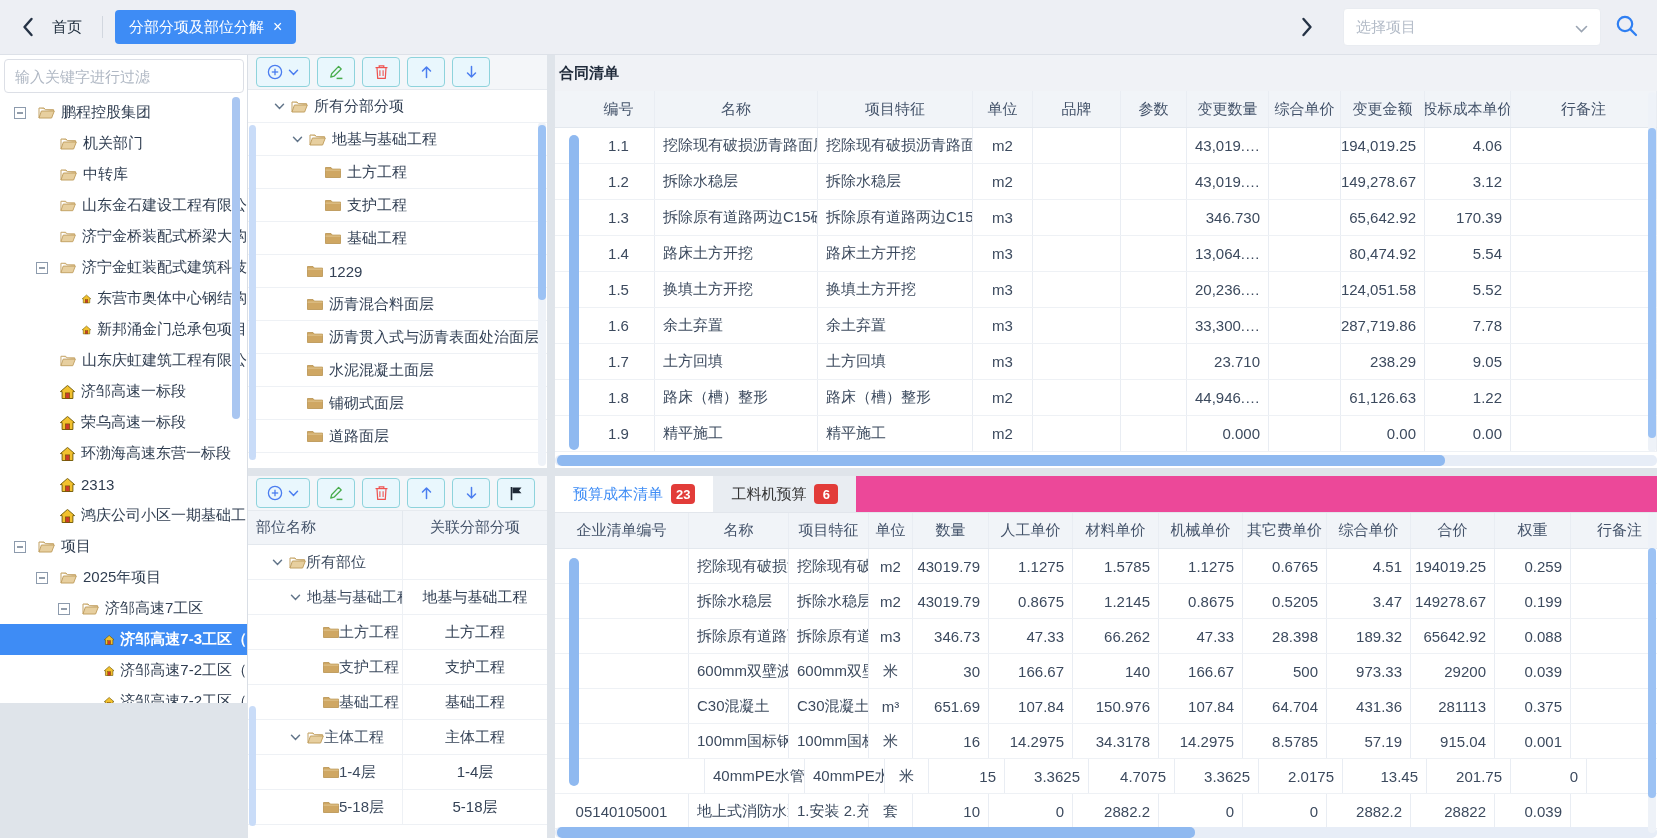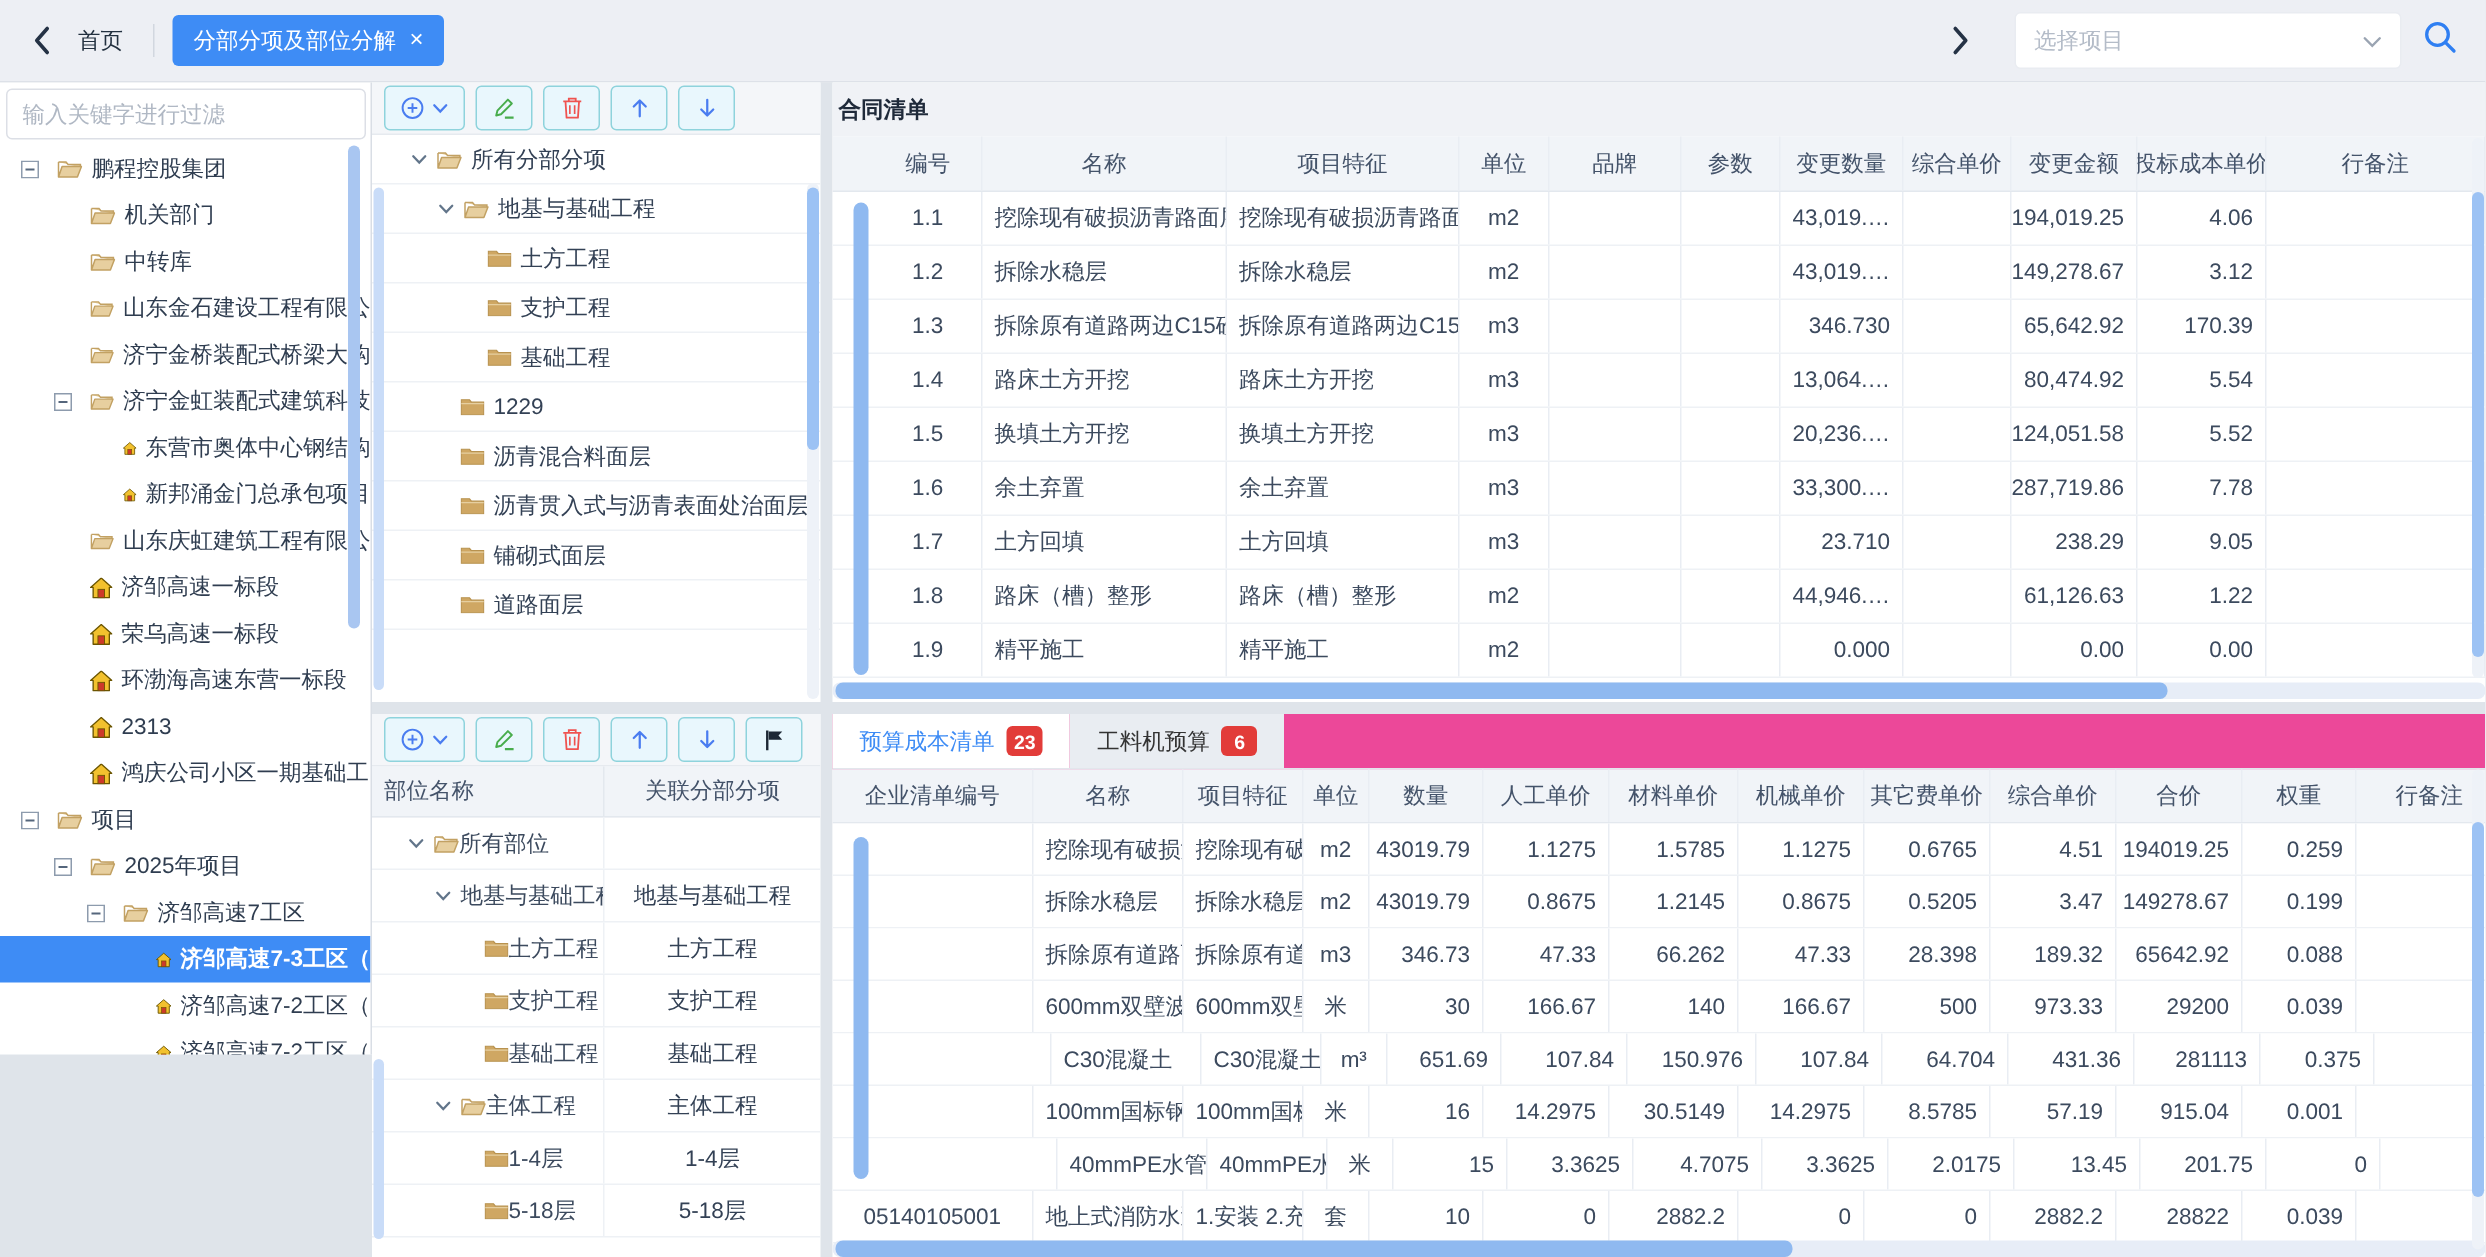--- a/index.html
+++ b/index.html
@@ -458,20 +458,28 @@
             <path d="M0.5 4.1 h15" stroke="#e6cfa0" stroke-width="0.8"></path>
           </svg>
           <span class="lbl">沥青贯入式与沥青表面处治面层</span>
         </div>
         <div class="mrow" style="padding-left:44px">
           <span class="sp15"></span>
           <svg width="16" height="12" viewBox="0 0 16 12">
             <path d="M0.5 1.5 h5.5 l1.3 1.6 h8.2 v8.4 H0.5 Z" fill="#cfa763" stroke="#b8924f" stroke-width="0.8"></path>
             <path d="M0.5 4.1 h15" stroke="#e6cfa0" stroke-width="0.8"></path>
           </svg>
+          <span class="lbl">水泥混凝土面层</span>
+        </div>
+        <div class="mrow" style="padding-left:44px">
+          <span class="sp15"></span>
+          <svg width="16" height="12" viewBox="0 0 16 12">
+            <path d="M0.5 1.5 h5.5 l1.3 1.6 h8.2 v8.4 H0.5 Z" fill="#cfa763" stroke="#b8924f" stroke-width="0.8"></path>
+            <path d="M0.5 4.1 h15" stroke="#e6cfa0" stroke-width="0.8"></path>
+          </svg>
           <span class="lbl">铺砌式面层</span>
         </div>
         <div class="mrow" style="padding-left:44px">
           <span class="sp15"></span>
           <svg width="16" height="12" viewBox="0 0 16 12">
             <path d="M0.5 1.5 h5.5 l1.3 1.6 h8.2 v8.4 H0.5 Z" fill="#cfa763" stroke="#b8924f" stroke-width="0.8"></path>
             <path d="M0.5 4.1 h15" stroke="#e6cfa0" stroke-width="0.8"></path>
           </svg>
           <span class="lbl">道路面层</span>
         </div>
@@ -856,21 +864,21 @@
           <div class="gc" style="width:76px;height:34px;justify-content:flex-end;">30</div>
           <div class="gc" style="width:84px;height:34px;justify-content:flex-end;">166.67</div>
           <div class="gc" style="width:86px;height:34px;justify-content:flex-end;">140</div>
           <div class="gc" style="width:84px;height:34px;justify-content:flex-end;">166.67</div>
           <div class="gc" style="width:84px;height:34px;justify-content:flex-end;">500</div>
           <div class="gc" style="width:84px;height:34px;justify-content:flex-end;">973.33</div>
           <div class="gc" style="width:84px;height:34px;justify-content:flex-end;">29200</div>
           <div class="gc" style="width:76px;height:34px;justify-content:flex-end;">0.039</div>
           <div class="gc" style="width:98px;height:34px;justify-content:flex-start;"></div>
         </div>
-        <div class="g-r" style="padding-left:12px;height:35px;box-sizing:border-box;">
+        <div class="g-r" style="padding-left:0px;height:35px;box-sizing:border-box;">
           <div class="gc" style="width:134px;height:34px;justify-content:center;"></div>
           <div class="gc" style="width:100px;height:34px;justify-content:flex-start;">C30混凝土</div>
           <div class="gc" style="width:80px;height:34px;justify-content:flex-start;">C30混凝土</div>
           <div class="gc" style="width:44px;height:34px;justify-content:center;">m³</div>
           <div class="gc" style="width:76px;height:34px;justify-content:flex-end;">651.69</div>
           <div class="gc" style="width:84px;height:34px;justify-content:flex-end;">107.84</div>
           <div class="gc" style="width:86px;height:34px;justify-content:flex-end;">150.976</div>
           <div class="gc" style="width:84px;height:34px;justify-content:flex-end;">107.84</div>
           <div class="gc" style="width:84px;height:34px;justify-content:flex-end;">64.704</div>
           <div class="gc" style="width:84px;height:34px;justify-content:flex-end;">431.36</div>
@@ -878,21 +886,21 @@
           <div class="gc" style="width:76px;height:34px;justify-content:flex-end;">0.375</div>
           <div class="gc" style="width:98px;height:34px;justify-content:flex-start;"></div>
         </div>
         <div class="g-r" style="padding-left:0px;height:35px;box-sizing:border-box;">
           <div class="gc" style="width:134px;height:34px;justify-content:center;"></div>
           <div class="gc" style="width:100px;height:34px;justify-content:flex-start;">100mm国标钢管</div>
           <div class="gc" style="width:80px;height:34px;justify-content:flex-start;">100mm国标钢管</div>
           <div class="gc" style="width:44px;height:34px;justify-content:center;">米</div>
           <div class="gc" style="width:76px;height:34px;justify-content:flex-end;">16</div>
           <div class="gc" style="width:84px;height:34px;justify-content:flex-end;">14.2975</div>
-          <div class="gc" style="width:86px;height:34px;justify-content:flex-end;">30.5149</div>
+          <div class="gc" style="width:86px;height:34px;justify-content:flex-end;">34.3178</div>
           <div class="gc" style="width:84px;height:34px;justify-content:flex-end;">14.2975</div>
           <div class="gc" style="width:84px;height:34px;justify-content:flex-end;">8.5785</div>
           <div class="gc" style="width:84px;height:34px;justify-content:flex-end;">57.19</div>
           <div class="gc" style="width:84px;height:34px;justify-content:flex-end;">915.04</div>
           <div class="gc" style="width:76px;height:34px;justify-content:flex-end;">0.001</div>
           <div class="gc" style="width:98px;height:34px;justify-content:flex-start;"></div>
         </div>
         <div class="g-r" style="padding-left:16px;height:35px;box-sizing:border-box;">
           <div class="gc" style="width:134px;height:34px;justify-content:center;"></div>
           <div class="gc" style="width:100px;height:34px;justify-content:flex-start;">40mmPE水管</div>

